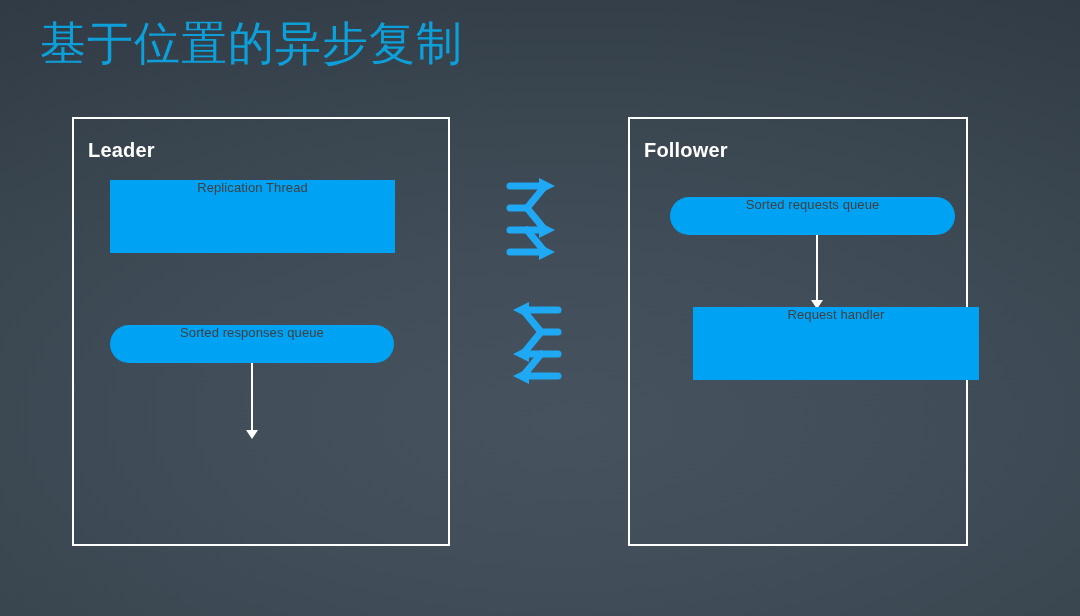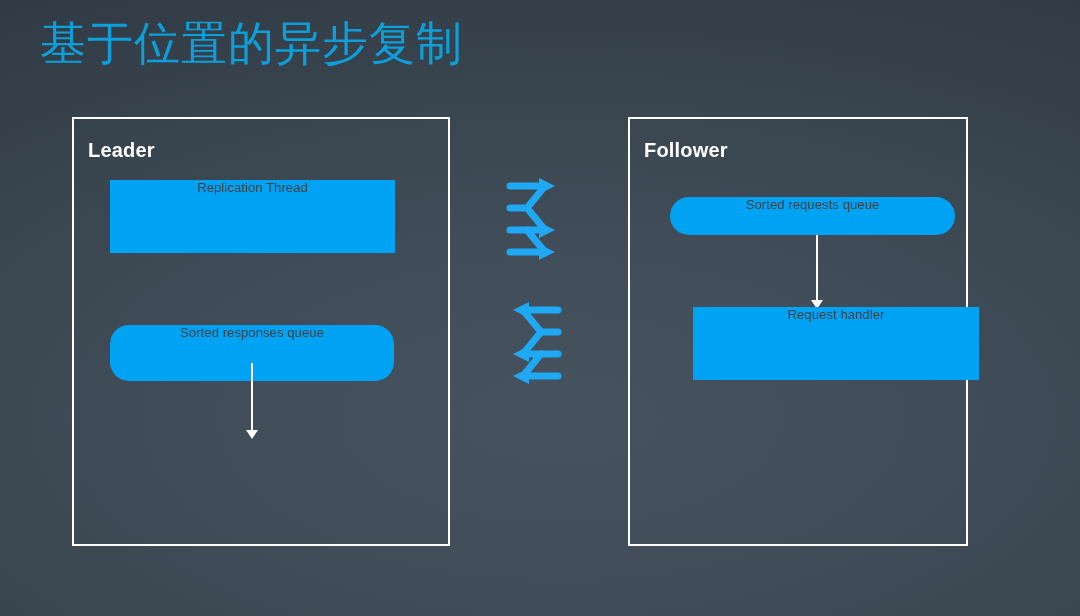--- a/index.html
+++ b/index.html
@@ -72,21 +72,21 @@
     align-items: flex-start;
     justify-content: center;
     font-size: 13px;
     letter-spacing: 0.1px;
     box-sizing: border-box;
   }
   .node.pill { border-radius: 19px; }
   .node.rect { border-radius: 0; }
 
   #node-replication-thread { left: 110px; top: 180px;  width: 285px; height: 73px; }
-  #node-sorted-responses   { left: 110px; top: 325px;  width: 284px; height: 56px; }
+  #node-sorted-responses   { left: 110px; top: 325px;  width: 284px; height: 38px; }
   #node-response-handler   { left: 110px; top: 437px;  width: 285px; height: 73px; }
   #node-sorted-requests    { left: 670px; top: 197px;  width: 285px; height: 38px; }
   #node-request-handler    { left: 672px; top: 307px;  width: 286px; height: 73px; margin-left: 21px; }
 
   
   .flow-arrow {
     position: absolute;
     width: 14px;
   }
   #arrow-leader-down   { left: 245px; top: 363px; height: 76px; }

